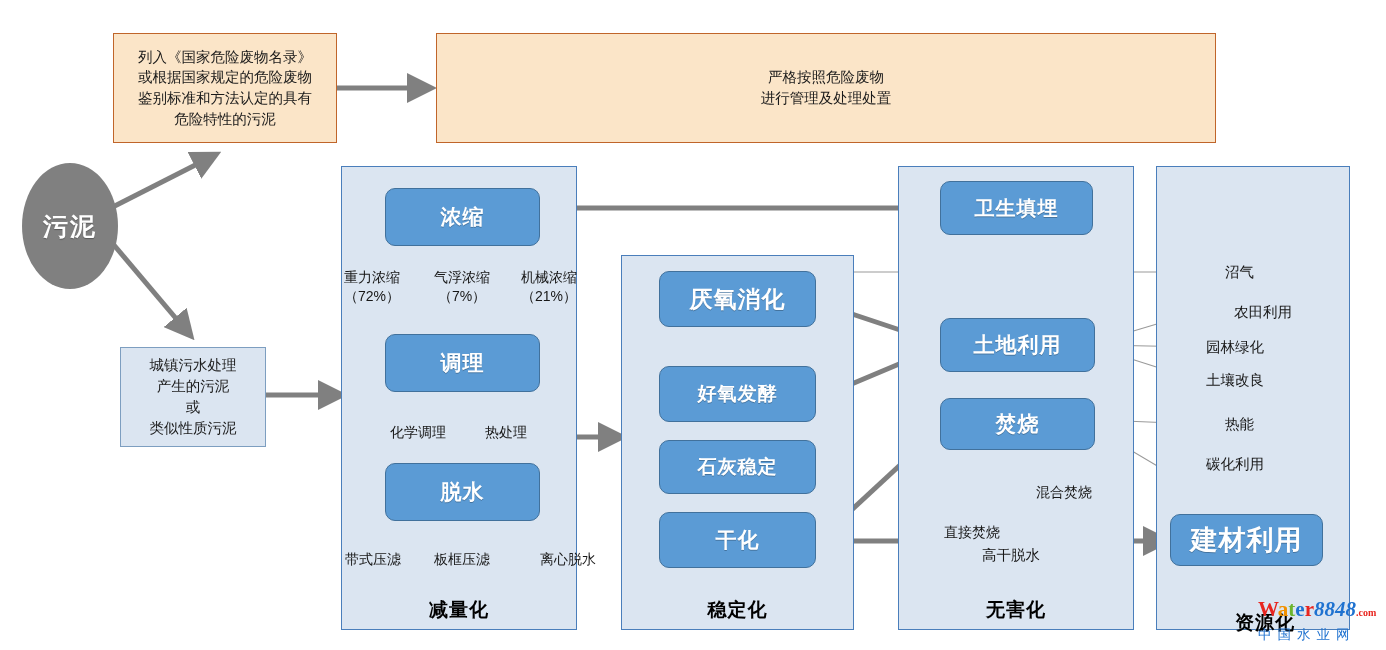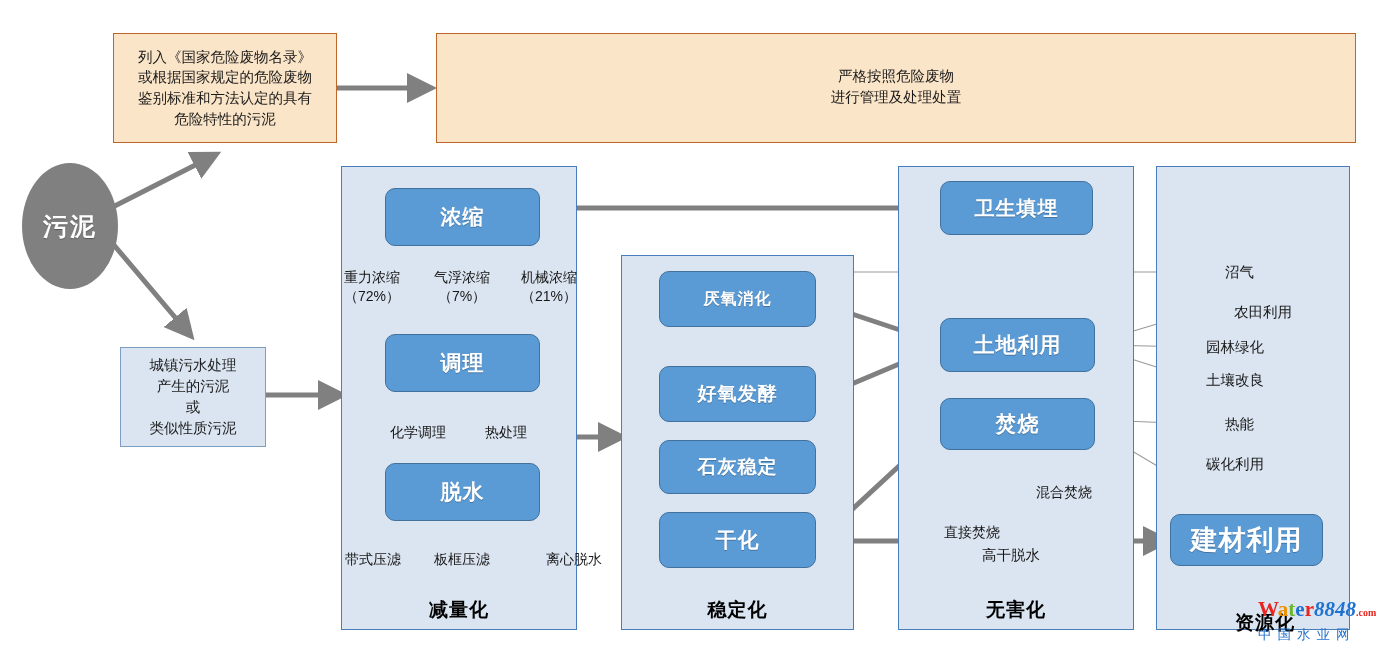--- a/index.html
+++ b/index.html
@@ -186,21 +186,21 @@
     <span>污泥</span>
   </div>
 
   <div class="orangebox" style="left:113px;top:33px;width:224px;height:110px;">
     <span style="white-space:pre-line;">列入《国家危险废物名录》
 或根据国家规定的危险废物
 鉴别标准和方法认定的具有
 危险特性的污泥</span>
   </div>
 
-  <div class="orangebox" style="left:436px;top:33px;width:920px;height:110px;font-family:Liberation Mono, monospace;">
+  <div class="orangebox" style="left:436px;top:33px;width:780px;height:110px;">
     <span style="white-space:pre-line;">严格按照危险废物
 进行管理及处理处置</span>
   </div>
 
   <div class="lightbox" style="left:120px;top:347px;width:146px;height:100px;">
     <span style="white-space:pre-line;text-align:center;">城镇污水处理
 产生的污泥
 或
 类似性质污泥</span>
   </div>
@@ -222,26 +222,26 @@
     <span>调理</span>
   </div>
   <div class="sublabel" style="left:375px;top:423px;width:86px;">化学调理</div>
   <div class="sublabel" style="left:466px;top:423px;width:80px;">热处理</div>
 
   <div class="bluebox" style="left:385px;top:463px;width:155px;height:58px;font-size:21px;">
     <span>脱水</span>
   </div>
   <div class="sublabel" style="left:323px;top:550px;width:100px;">带式压滤</div>
   <div class="sublabel" style="left:412px;top:550px;width:100px;">板框压滤</div>
-  <div class="sublabel" style="left:524px;top:550px;width:100px;">离心脱水</div>
+  <div class="sublabel" style="left:496px;top:550px;width:100px;text-align:right;">离心脱水</div>
 
   <div class="panel" style="left:621px;top:255px;width:233px;height:375px;"></div>
   <div class="panel-title" style="left:621px;top:597px;width:233px;">稳定化</div>
 
-  <div class="bluebox" style="left:659px;top:271px;width:157px;height:56px;font-size:16px;">
+  <div class="bluebox" style="left:659px;top:271px;width:157px;height:56px;font-size:23px;">
     <span>厌氧消化</span>
   </div>
   <div class="bluebox" style="left:659px;top:366px;width:157px;height:56px;font-size:19px;">
     <span>好氧发酵</span>
   </div>
   <div class="bluebox" style="left:659px;top:440px;width:157px;height:54px;font-size:19px;">
     <span>石灰稳定</span>
   </div>
   <div class="bluebox" style="left:659px;top:512px;width:157px;height:56px;font-size:21px;">
     <span>干化</span>

